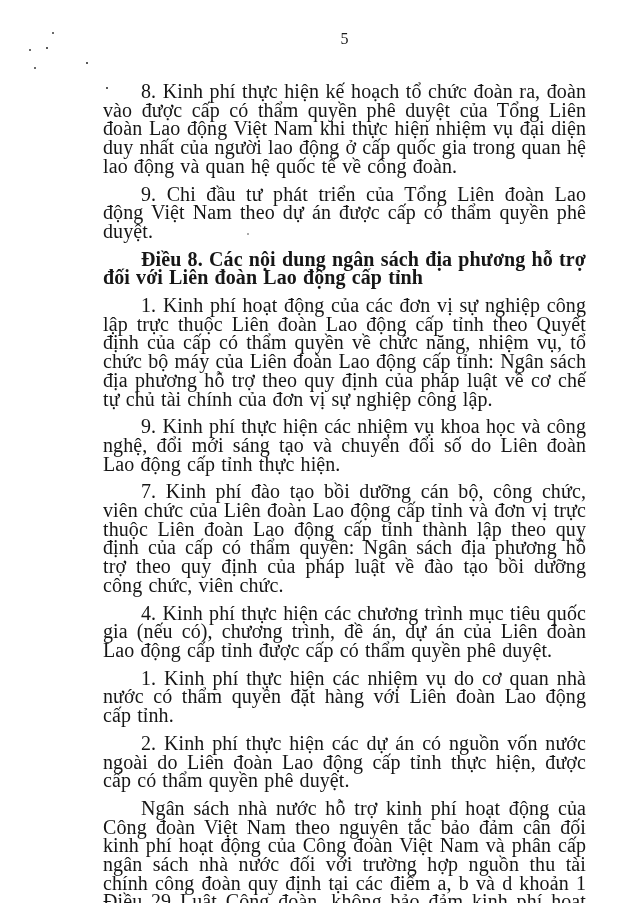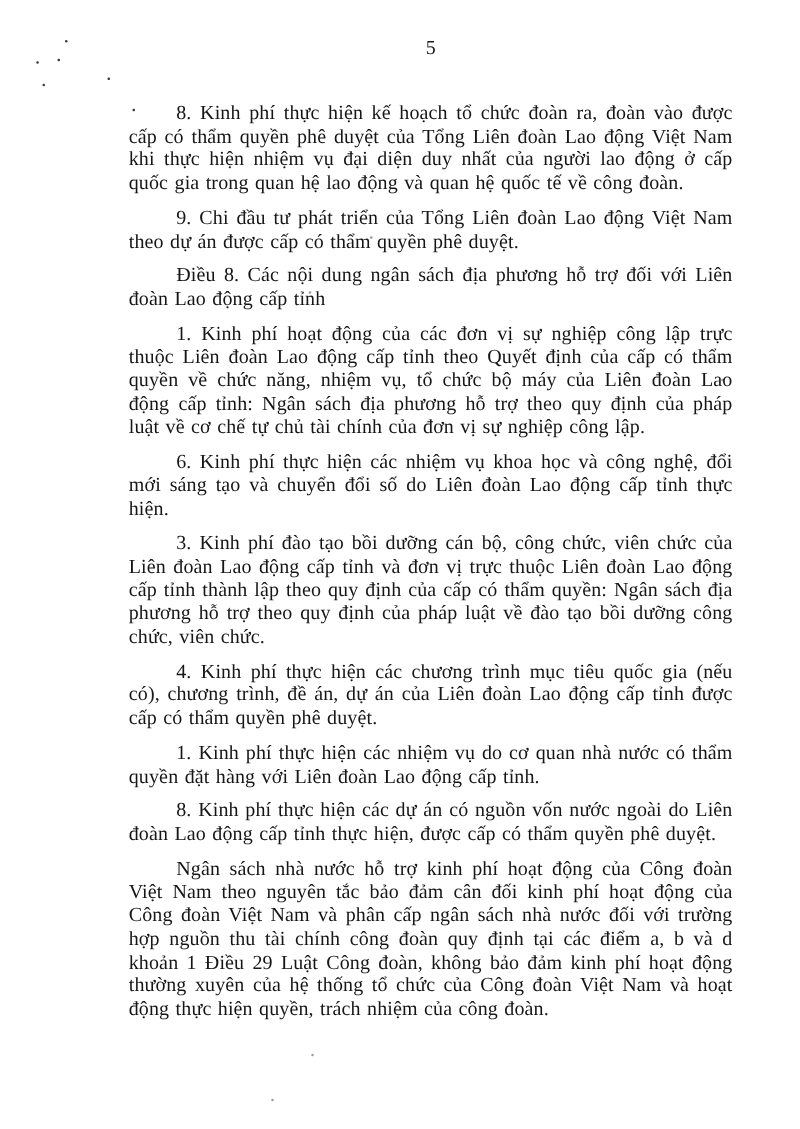--- a/index.html
+++ b/index.html
@@ -31,32 +31,32 @@
   }
   .content {
     position: absolute;
     top: 82px;
     left: 103px;
     width: 483px;
   }
   .content p {
     margin: 0;
     padding: 0;
-    font-size: 16px;
+    font-size: 20px;
     line-height: 18.7px;
     text-align: justify;
     text-indent: 38px;
     letter-spacing: 0.1px;
     word-spacing: 1px;
   }
   .content p + p {
     margin-top: 9px;
   }
   .content p.heading {
-    font-weight: normal;
+    font-weight: bold;
   }
   .speck {
     position: absolute;
     background: #3a3a3a;
     border-radius: 50%;
   }
   .speck.faint { background: #9a9a9a; }
   .s2 { width: 2px; height: 2px; }
   .s1 { width: 1.5px; height: 1.5px; }
 </style>
@@ -77,21 +77,21 @@
   <span class="speck s2 faint" style="left:249px; top:843px;"></span>
   <span class="speck s2 faint" style="left:217px; top:879px;"></span>
 
   <div class="page-number">5</div>
 
   <div class="content">
     <p>8. Kinh phí thực hiện kế hoạch tổ chức đoàn ra, đoàn vào được cấp có thẩm quyền phê duyệt của Tổng Liên đoàn Lao động Việt Nam khi thực hiện nhiệm vụ đại diện duy nhất của người lao động ở cấp quốc gia trong quan hệ lao động và quan hệ quốc tế về công đoàn.</p>
     <p>9. Chi đầu tư phát triển của Tổng Liên đoàn Lao động Việt Nam theo dự án được cấp có thẩm quyền phê duyệt.</p>
     <p class="heading">Điều 8. Các nội dung ngân sách địa phương hỗ trợ đối với Liên đoàn Lao động cấp tỉnh</p>
     <p>1. Kinh phí hoạt động của các đơn vị sự nghiệp công lập trực thuộc Liên đoàn Lao động cấp tỉnh theo Quyết định của cấp có thẩm quyền về chức năng, nhiệm vụ, tổ chức bộ máy của Liên đoàn Lao động cấp tỉnh: Ngân sách địa phương hỗ trợ theo quy định của pháp luật về cơ chế tự chủ tài chính của đơn vị sự nghiệp công lập.</p>
-    <p>6. Kinh phí thực hiện các nhiệm vụ khoa học và công nghệ, đổi mới sáng tạo và chuyển đổi số do Liên đoàn Lao động cấp tỉnh thực hiện.</p>
-    <p>3. Kinh phí đào tạo bồi dưỡng cán bộ, công chức, viên chức của Liên đoàn Lao động cấp tỉnh và đơn vị trực thuộc Liên đoàn Lao động cấp tỉnh thành lập theo quy định của cấp có thẩm quyền: Ngân sách địa phương hỗ trợ theo quy định của pháp luật về đào tạo bồi dưỡng công chức, viên chức.</p>
+    <p>9. Kinh phí thực hiện các nhiệm vụ khoa học và công nghệ, đổi mới sáng tạo và chuyển đổi số do Liên đoàn Lao động cấp tỉnh thực hiện.</p>
+    <p>7. Kinh phí đào tạo bồi dưỡng cán bộ, công chức, viên chức của Liên đoàn Lao động cấp tỉnh và đơn vị trực thuộc Liên đoàn Lao động cấp tỉnh thành lập theo quy định của cấp có thẩm quyền: Ngân sách địa phương hỗ trợ theo quy định của pháp luật về đào tạo bồi dưỡng công chức, viên chức.</p>
     <p>4. Kinh phí thực hiện các chương trình mục tiêu quốc gia (nếu có), chương trình, đề án, dự án của Liên đoàn Lao động cấp tỉnh được cấp có thẩm quyền phê duyệt.</p>
     <p>1. Kinh phí thực hiện các nhiệm vụ do cơ quan nhà nước có thẩm quyền đặt hàng với Liên đoàn Lao động cấp tỉnh.</p>
-    <p>8. Kinh phí thực hiện các dự án có nguồn vốn nước ngoài do Liên đoàn Lao động cấp tỉnh thực hiện, được cấp có thẩm quyền phê duyệt.</p>
+    <p>2. Kinh phí thực hiện các dự án có nguồn vốn nước ngoài do Liên đoàn Lao động cấp tỉnh thực hiện, được cấp có thẩm quyền phê duyệt.</p>
     <p>Ngân sách nhà nước hỗ trợ kinh phí hoạt động của Công đoàn Việt Nam theo nguyên tắc bảo đảm cân đối kinh phí hoạt động của Công đoàn Việt Nam và phân cấp ngân sách nhà nước đối với trường hợp nguồn thu tài chính công đoàn quy định tại các điểm a, b và d khoản 1 Điều 29 Luật Công đoàn, không bảo đảm kinh phí hoạt động thường xuyên của hệ thống tổ chức của Công đoàn Việt Nam và hoạt động thực hiện quyền, trách nhiệm của công đoàn.</p>
   </div>
 
 </div>
 
 </body></html>

